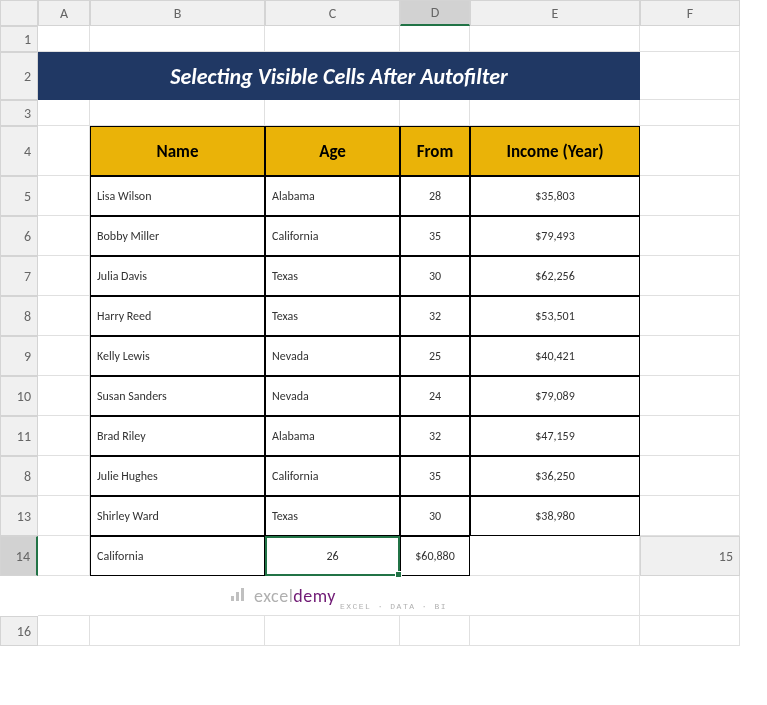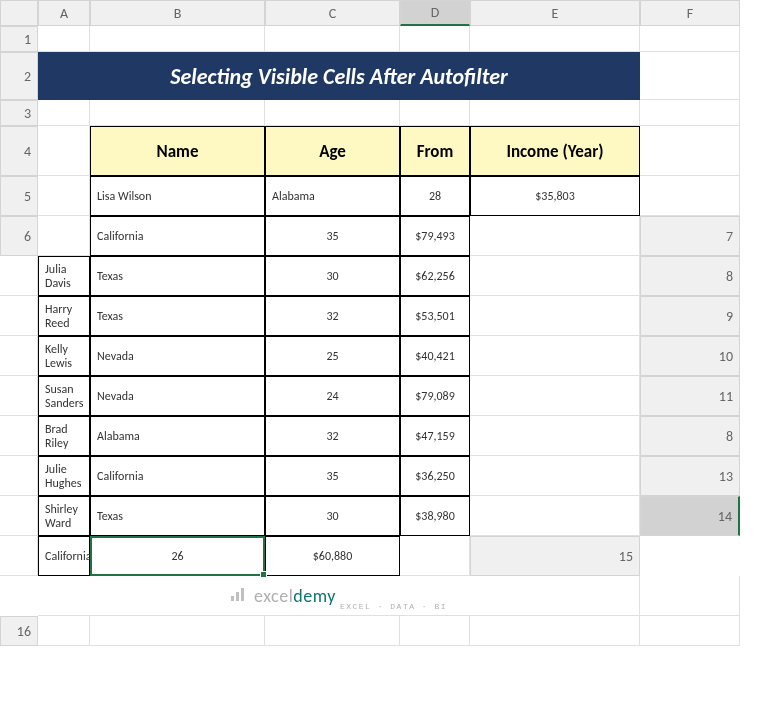--- a/index.html
+++ b/index.html
@@ -55,21 +55,21 @@
       grid-column: 2 / 7;
       background: #203864;
       color: #fff;
       font-weight: bold;
       font-style: italic;
       font-size: 22px;
       justify-content: center;
       border: 1px solid #203864;
     }
     .header-cell {
-      background: #fef9c3;
+      background: #eab308;
       font-weight: bold;
       font-size: 17px;
       justify-content: center;
       border: 1px solid #000;
     }
     .data-cell {
       border: 1px solid #000;
       font-size: 12px;
       color: #333;
     }
@@ -154,20 +154,21 @@
   <div class="row-header">5</div>
   <div class="cell"></div>
   <div class="cell data-cell">Lisa Wilson</div>
   <div class="cell data-cell">Alabama</div>
   <div class="cell data-cell center">28</div>
   <div class="cell data-cell center">$35,803</div>
   <div class="cell"></div>
 
   <div class="row-header">6</div>
   <div class="cell"></div>
+  <div class="cell data-cell">Bobby Miller</div>
   <div class="cell data-cell">California</div>
   <div class="cell data-cell center">35</div>
   <div class="cell data-cell center">$79,493</div>
   <div class="cell"></div>
 
   <div class="row-header">7</div>
   <div class="cell"></div>
   <div class="cell data-cell">Julia Davis</div>
   <div class="cell data-cell">Texas</div>
   <div class="cell data-cell center">30</div>
@@ -235,21 +236,21 @@
   <div class="row-header">15</div>
   <div class="cell watermark">
     <span class="watermark-icon">
       <svg width="18" height="16" viewBox="0 0 18 16">
           <rect x="1" y="10" width="3" height="5" fill="#c0c0c0"></rect>
           <rect x="6" y="6" width="3" height="9" fill="#c0c0c0"></rect>
           <rect x="11" y="2" width="3" height="13" fill="#c0c0c0"></rect>
         </svg>
     </span>
     <span>excel</span>
-      <span style="color:#0f766e">demy</span>
+      <span style="color:#701a75">demy</span>
     <span class="watermark-sub">EXCEL · DATA · BI</span>
   </div>
   <div class="cell"></div>
 
   <div class="row-header">16</div>
   <div class="cell"></div>
   <div class="cell"></div>
   <div class="cell"></div>
   <div class="cell"></div>
   <div class="cell"></div>

